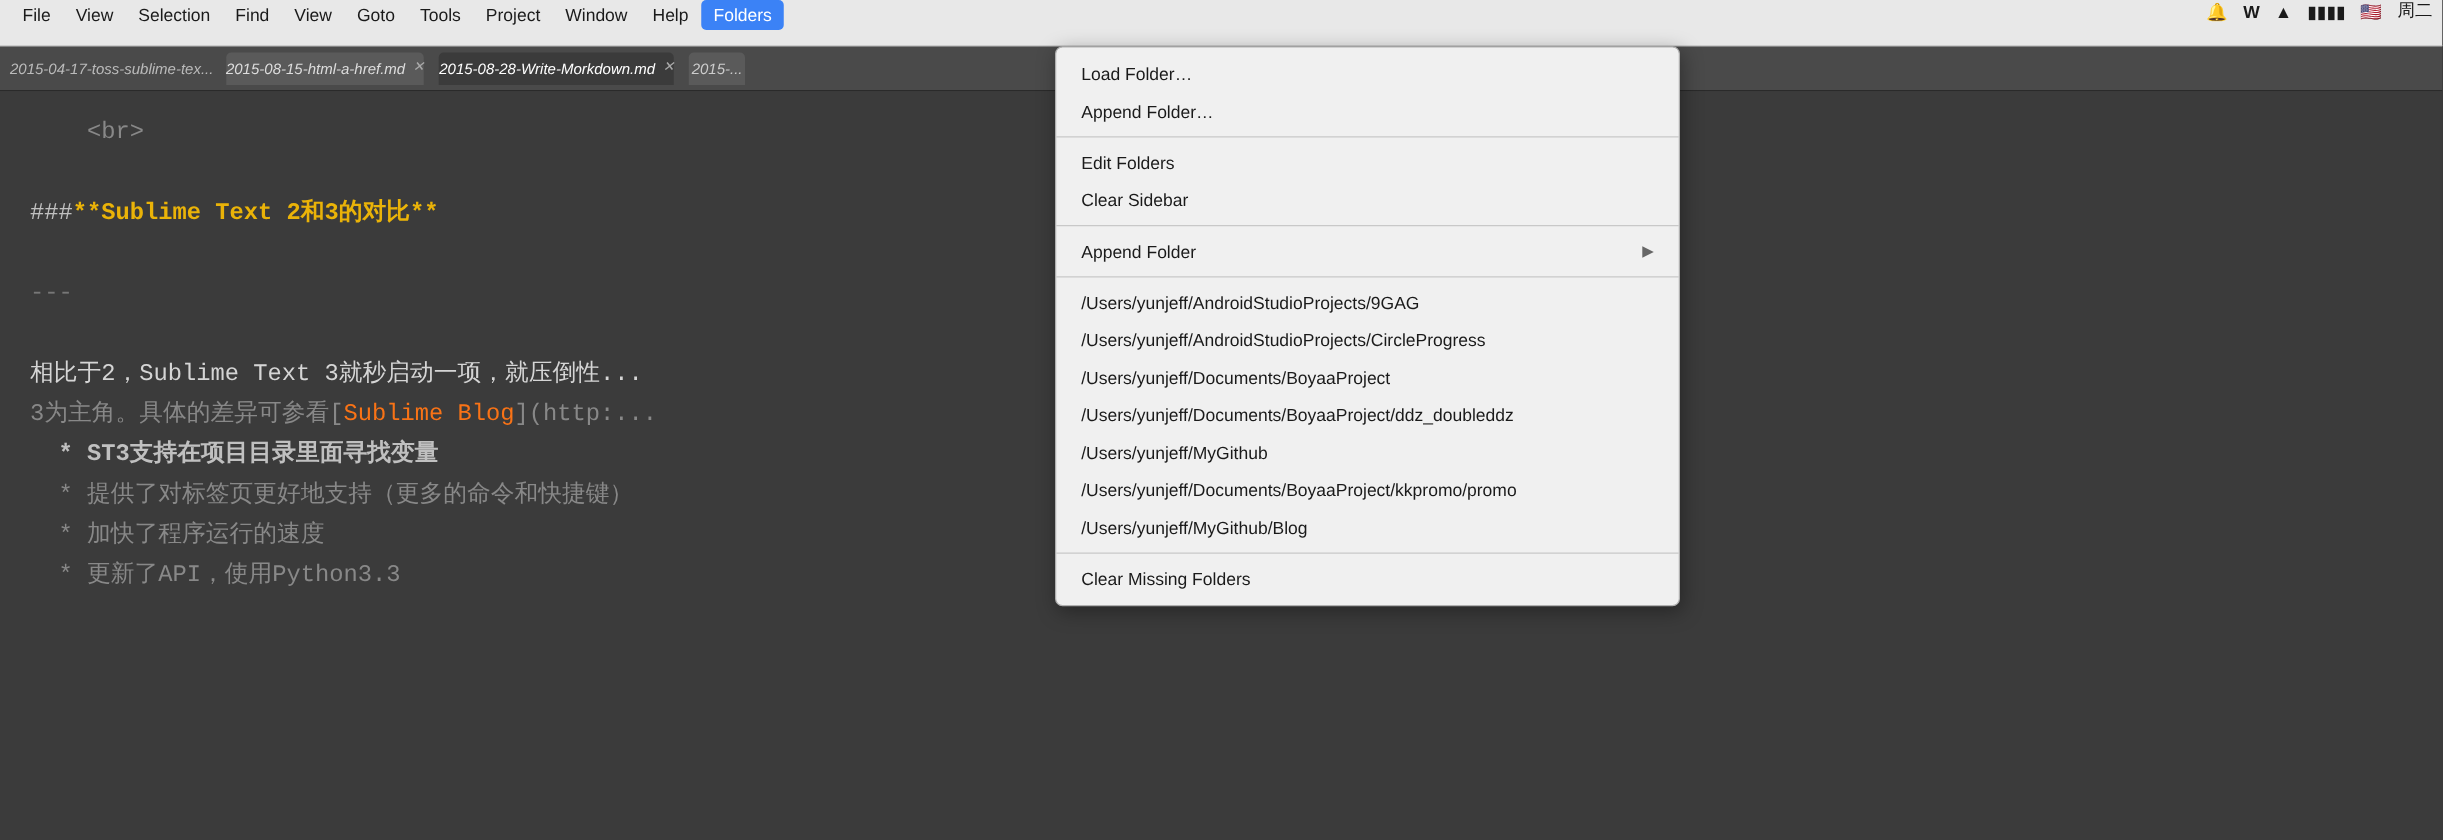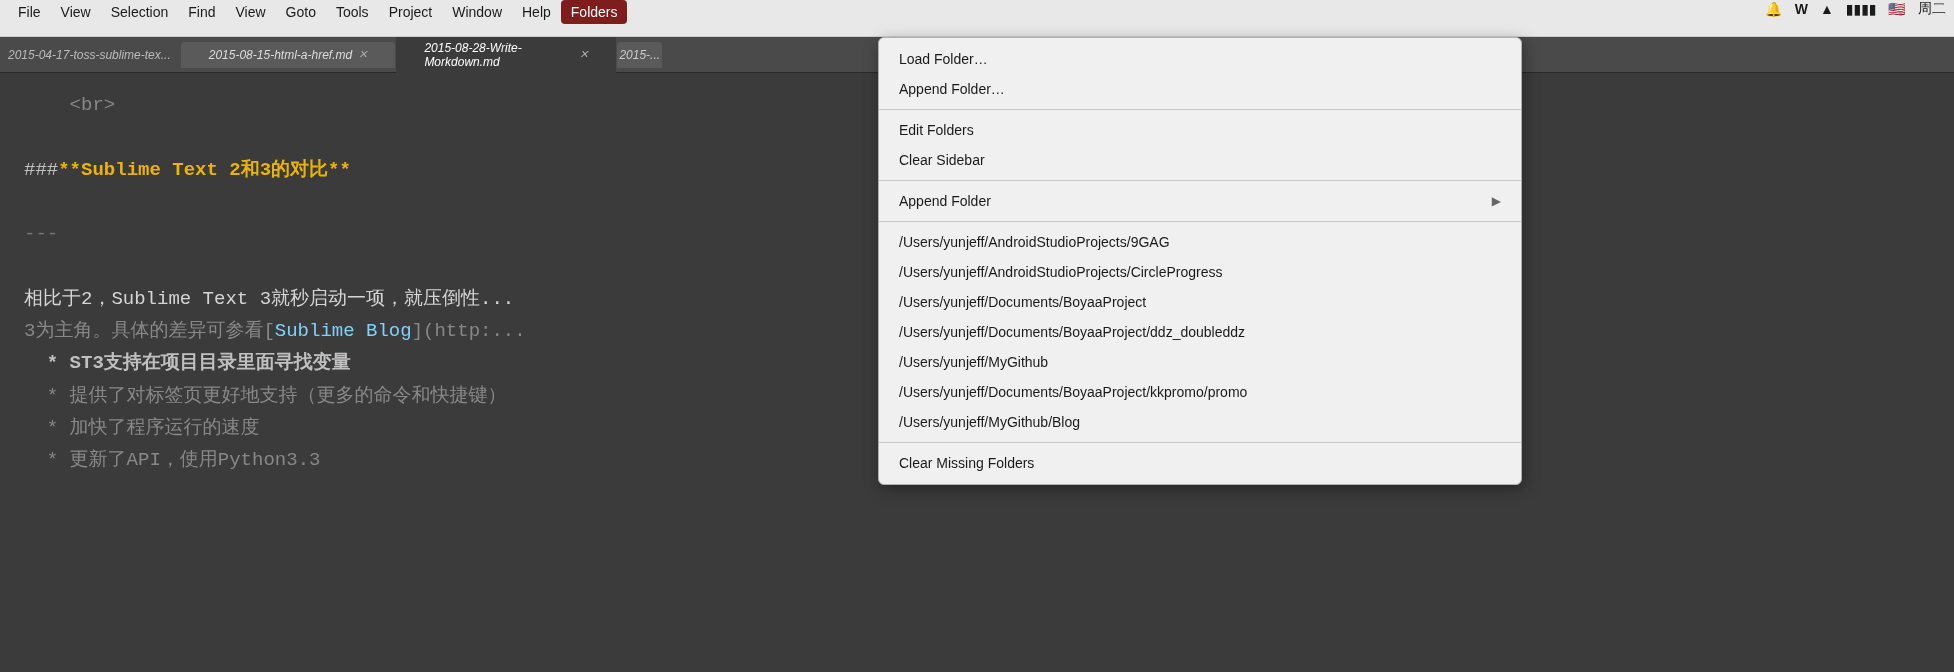--- a/index.html
+++ b/index.html
@@ -25,21 +25,21 @@
     }
     .menubar-item {
       padding: 4px 10px;
       font-size: 14px;
       color: #1a1a1a;
       cursor: pointer;
       border-radius: 4px;
       white-space: nowrap;
     }
     .menubar-item.active {
-      background: #7f1d1d;
+      background: #3b82f6;
       color: white;
     }
     .menubar-right {
       margin-left: auto;
       display: flex;
       align-items: center;
       gap: 12px;
     }
     .menubar-right-item {
       font-size: 14px;
@@ -52,24 +52,24 @@
       align-items: center;
       background: #4a4a4a;
       height: 36px;
       padding: 0 4px;
       border-bottom: 1px solid #2a2a2a;
       font-style: italic;
     }
     .tab {
       display: flex;
       align-items: center;
-      padding: 6px 28px;
+      padding: 6px 0;
       background: #5a5a5a;
       border-radius: 4px 4px 0 0;
-      margin-right: 1px;
+      margin-right: 12px;
       font-size: 12px;
       color: #ddd;
       cursor: pointer;
       gap: 6px;
       max-width: 220px;
     }
     .tab.active {
       background: #3b3b3b;
       color: #fff;
     }
@@ -101,30 +101,30 @@
       height: calc(672px - 37px - 36px);
       overflow: hidden;
     }
     .editor-line {
       display: block;
       white-space: pre;
     }
     .text-heading { color: #c0c0c0; }
     .text-bright { color: #d5d5d5; }
     .text-bullet { color: #c0c0c0; font-weight: bold; }
-    .text-link { color: #7dd3fc; }
+    .text-link { color: #f97316; }
     .text-dim { color: #888; }
     .hr-line { color: #777; }
 
     
     .dropdown-menu {
       position: absolute;
       top: 37px;
-      left: 878px;
-      width: 644px;
+      left: 844px;
+      width: 500px;
       background: #f0f0f0;
       border: 1px solid #b0b0b0;
       border-radius: 6px;
       box-shadow: 2px 4px 16px rgba(0,0,0,0.35);
       z-index: 200;
       padding: 6px 0;
     }
     .dropdown-item {
       padding: 7px 20px;
       font-size: 14px;

